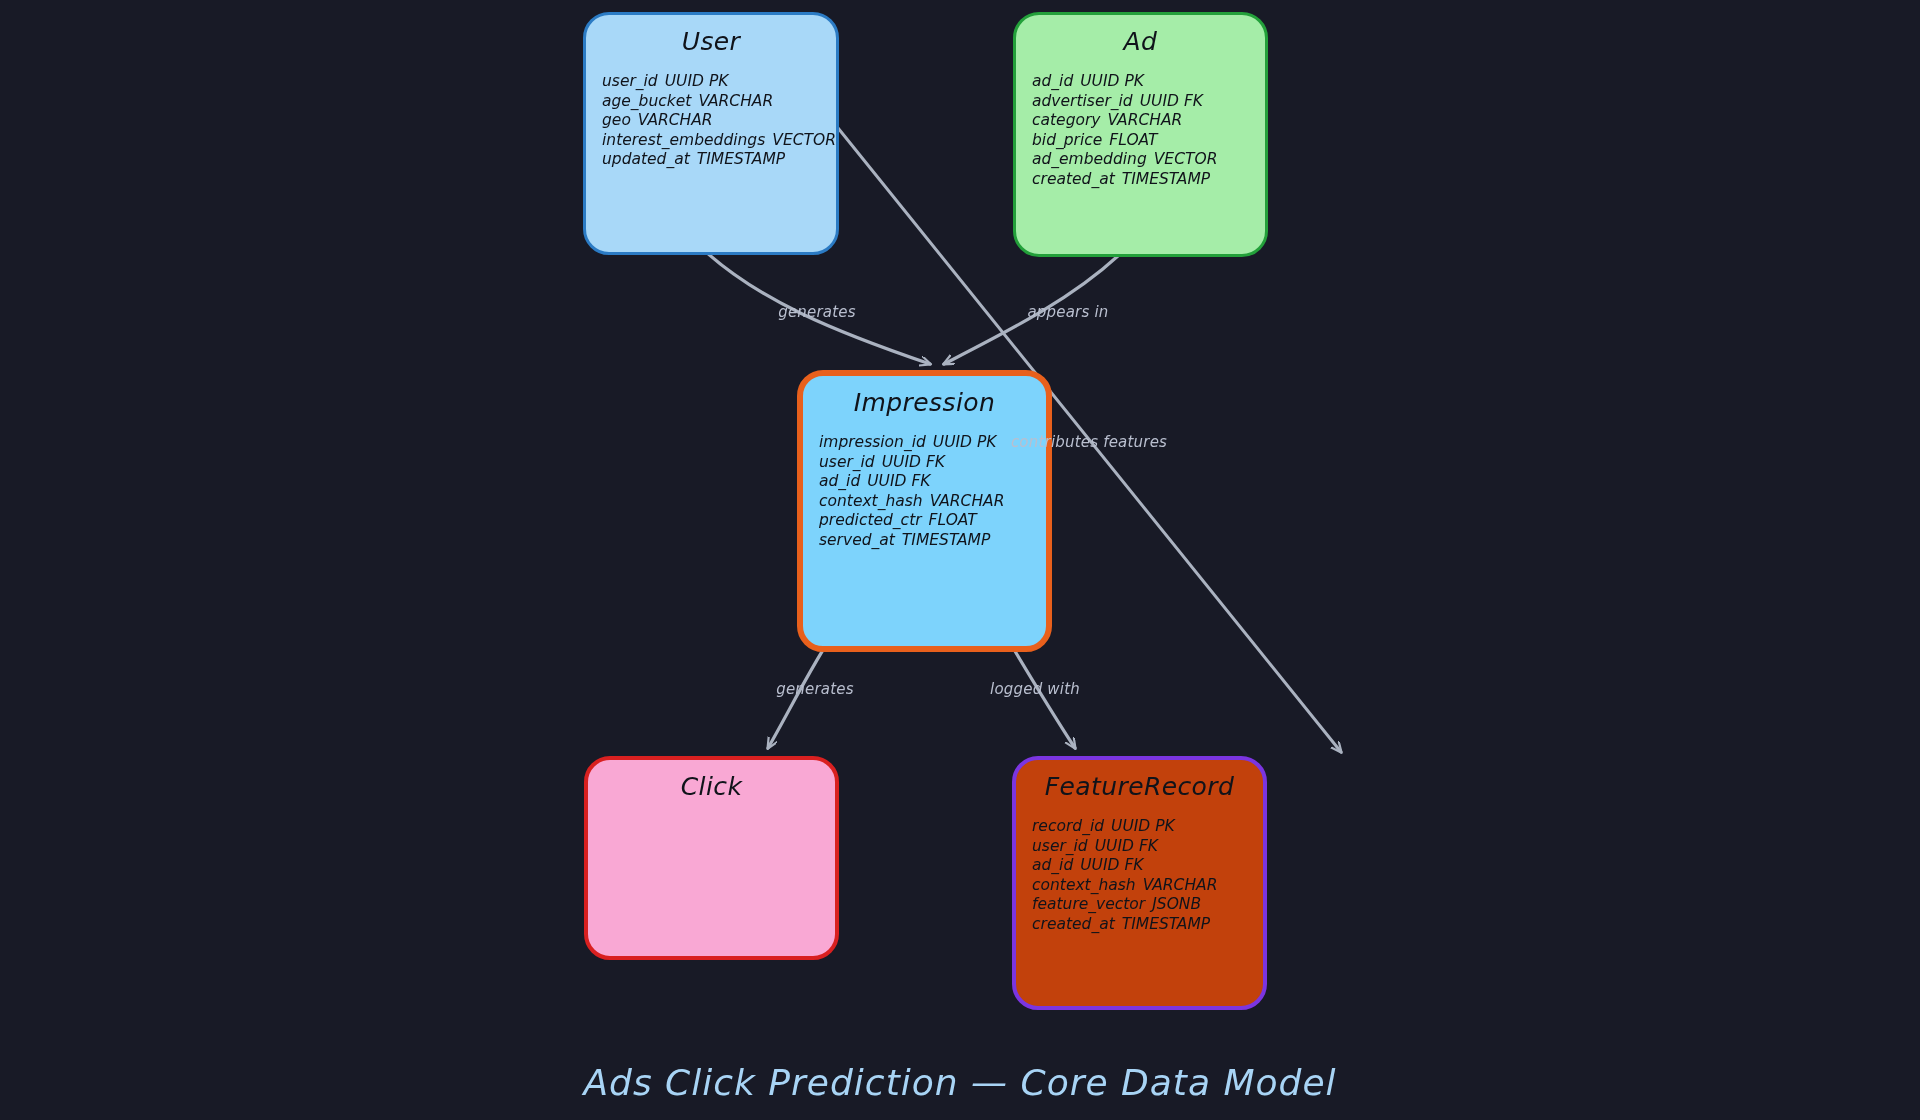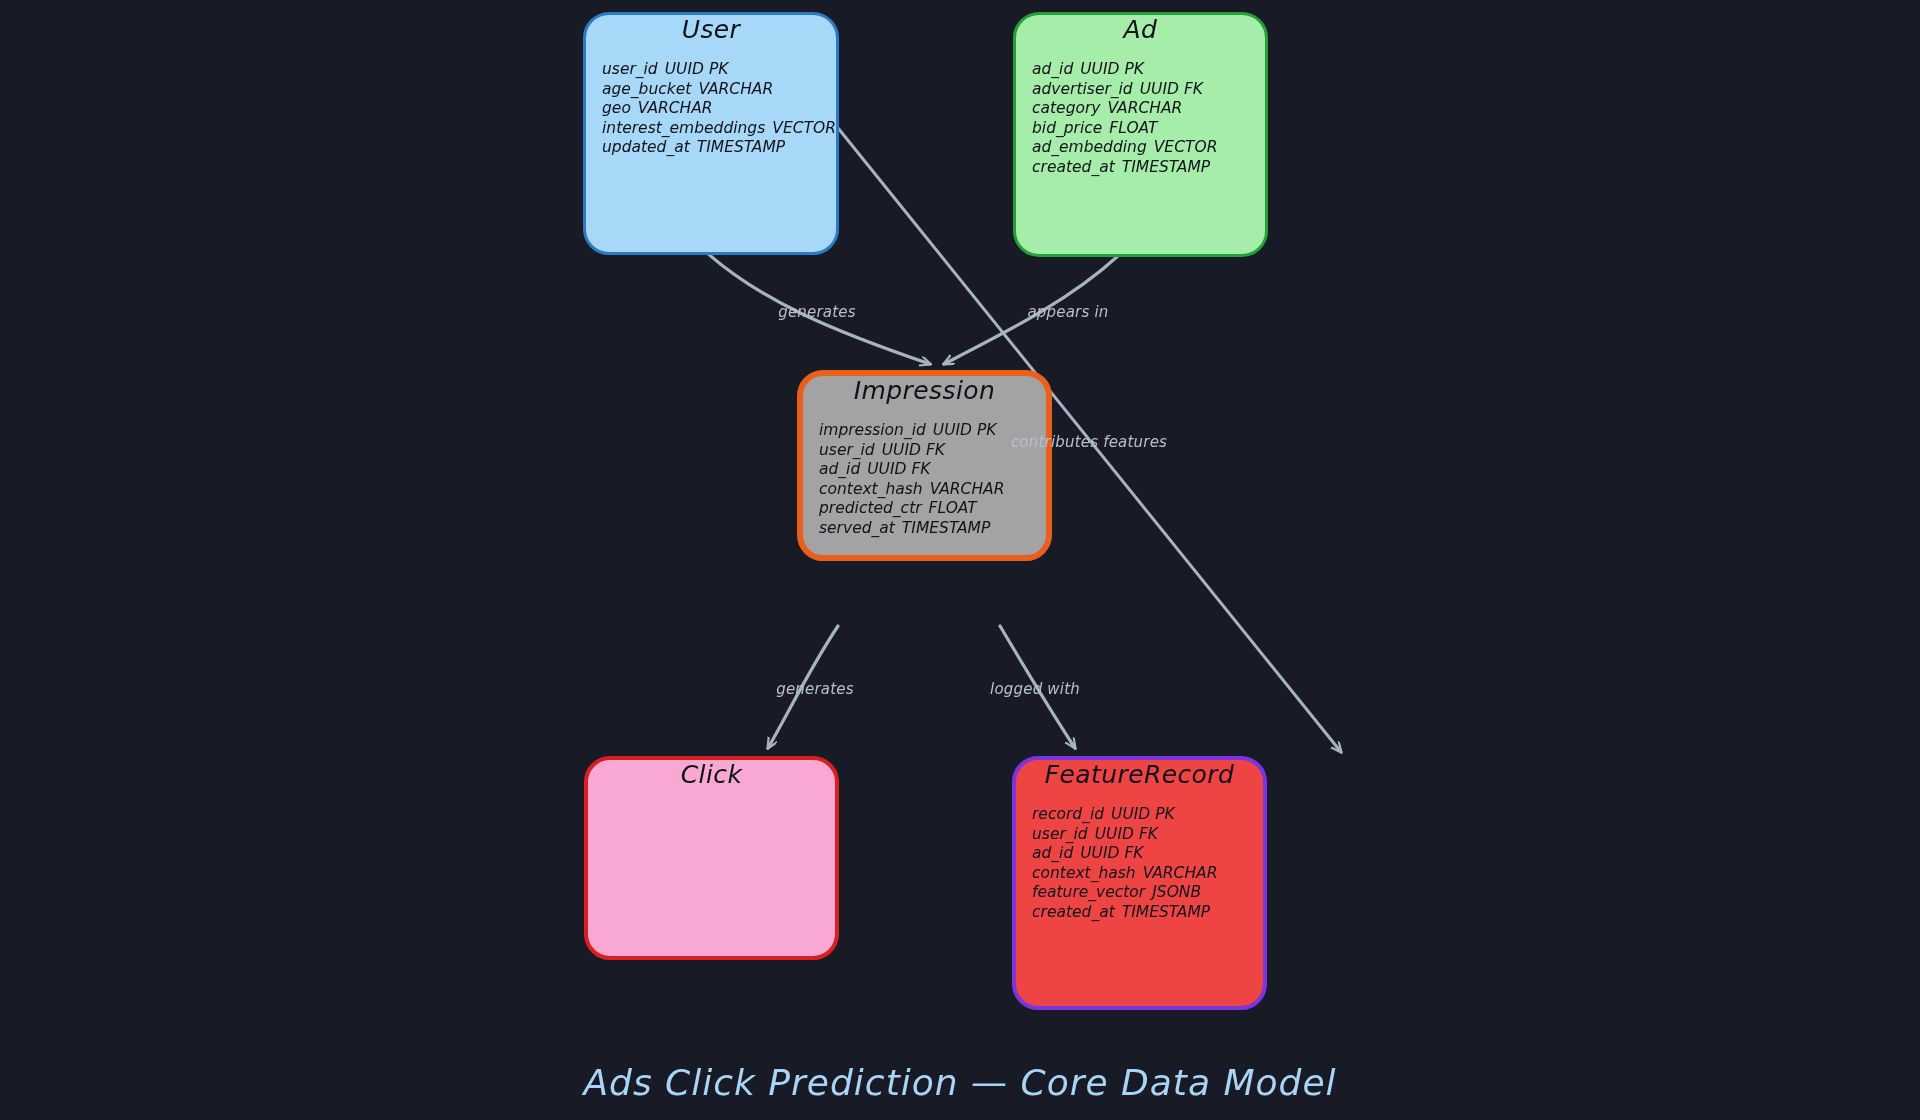--- a/index.html
+++ b/index.html
@@ -31,20 +31,21 @@
     box-sizing: border-box;
     border-radius: 26px;
     border-style: solid;
     overflow: hidden;
   }
   .entity-title {
     text-align: center;
     font-size: 25px;
     color: #10131a;
     letter-spacing: .4px;
+    margin-top: 12px;
     font-family: "DejaVu Sans", sans-serif;
     font-style: italic;
     font-weight: 400;
   }
   .entity-fields {
     margin: 16px 0 0 16px;
     font-size: 15.5px;
     line-height: 19.6px;
     color: #10131a;
     font-style: italic;
@@ -114,37 +115,37 @@
     <div class="entity-fields">
         <div class="field-row"><span class="field-name">ad_id</span><span class="field-type">UUID</span><span class="field-key">PK</span></div>
         <div class="field-row"><span class="field-name">advertiser_id</span><span class="field-type">UUID</span><span class="field-key">FK</span></div>
         <div class="field-row"><span class="field-name">category</span><span class="field-type">VARCHAR</span></div>
         <div class="field-row"><span class="field-name">bid_price</span><span class="field-type">FLOAT</span></div>
         <div class="field-row"><span class="field-name">ad_embedding</span><span class="field-type">VECTOR</span></div>
         <div class="field-row"><span class="field-name">created_at</span><span class="field-type">TIMESTAMP</span></div>
       </div>
   </div>
 
-  <div class="entity" style="left: 797px; top: 370px; width: 255px; height: 191px; background: #a3a3a3; border-color: rgb(232, 96, 28); border-width: 6px;">
+  <div class="entity" style="left: 797px; top: 370px; width: 255px; height: 282px; background: #7dd3fc; border-color: rgb(232, 96, 28); border-width: 6px;">
     <div class="entity-title">Impression</div>
     <div class="entity-fields">
         <div class="field-row"><span class="field-name">impression_id</span><span class="field-type">UUID</span><span class="field-key">PK</span></div>
         <div class="field-row"><span class="field-name">user_id</span><span class="field-type">UUID</span><span class="field-key">FK</span></div>
         <div class="field-row"><span class="field-name">ad_id</span><span class="field-type">UUID</span><span class="field-key">FK</span></div>
         <div class="field-row"><span class="field-name">context_hash</span><span class="field-type">VARCHAR</span></div>
         <div class="field-row"><span class="field-name">predicted_ctr</span><span class="field-type">FLOAT</span></div>
         <div class="field-row"><span class="field-name">served_at</span><span class="field-type">TIMESTAMP</span></div>
       </div>
   </div>
 
   <div class="entity" style="left: 584px; top: 756px; width: 255px; height: 204px; background: #f9a8d4; border-color: rgb(217, 32, 32); border-width: 4px;">
     <div class="entity-title">Click</div>
   </div>
 
-  <div class="entity" style="left: 1012px; top: 756px; width: 255px; height: 254px; background: #ef4444; border-color: rgb(123, 53, 224); border-width: 4px;">
+  <div class="entity" style="left: 1012px; top: 756px; width: 255px; height: 254px; background: #c2410c; border-color: rgb(123, 53, 224); border-width: 4px;">
     <div class="entity-title">FeatureRecord</div>
     <div class="entity-fields">
         <div class="field-row"><span class="field-name">record_id</span><span class="field-type">UUID</span><span class="field-key">PK</span></div>
         <div class="field-row"><span class="field-name">user_id</span><span class="field-type">UUID</span><span class="field-key">FK</span></div>
         <div class="field-row"><span class="field-name">ad_id</span><span class="field-type">UUID</span><span class="field-key">FK</span></div>
         <div class="field-row"><span class="field-name">context_hash</span><span class="field-type">VARCHAR</span></div>
         <div class="field-row"><span class="field-name">feature_vector</span><span class="field-type">JSONB</span></div>
         <div class="field-row"><span class="field-name">created_at</span><span class="field-type">TIMESTAMP</span></div>
       </div>
   </div>

